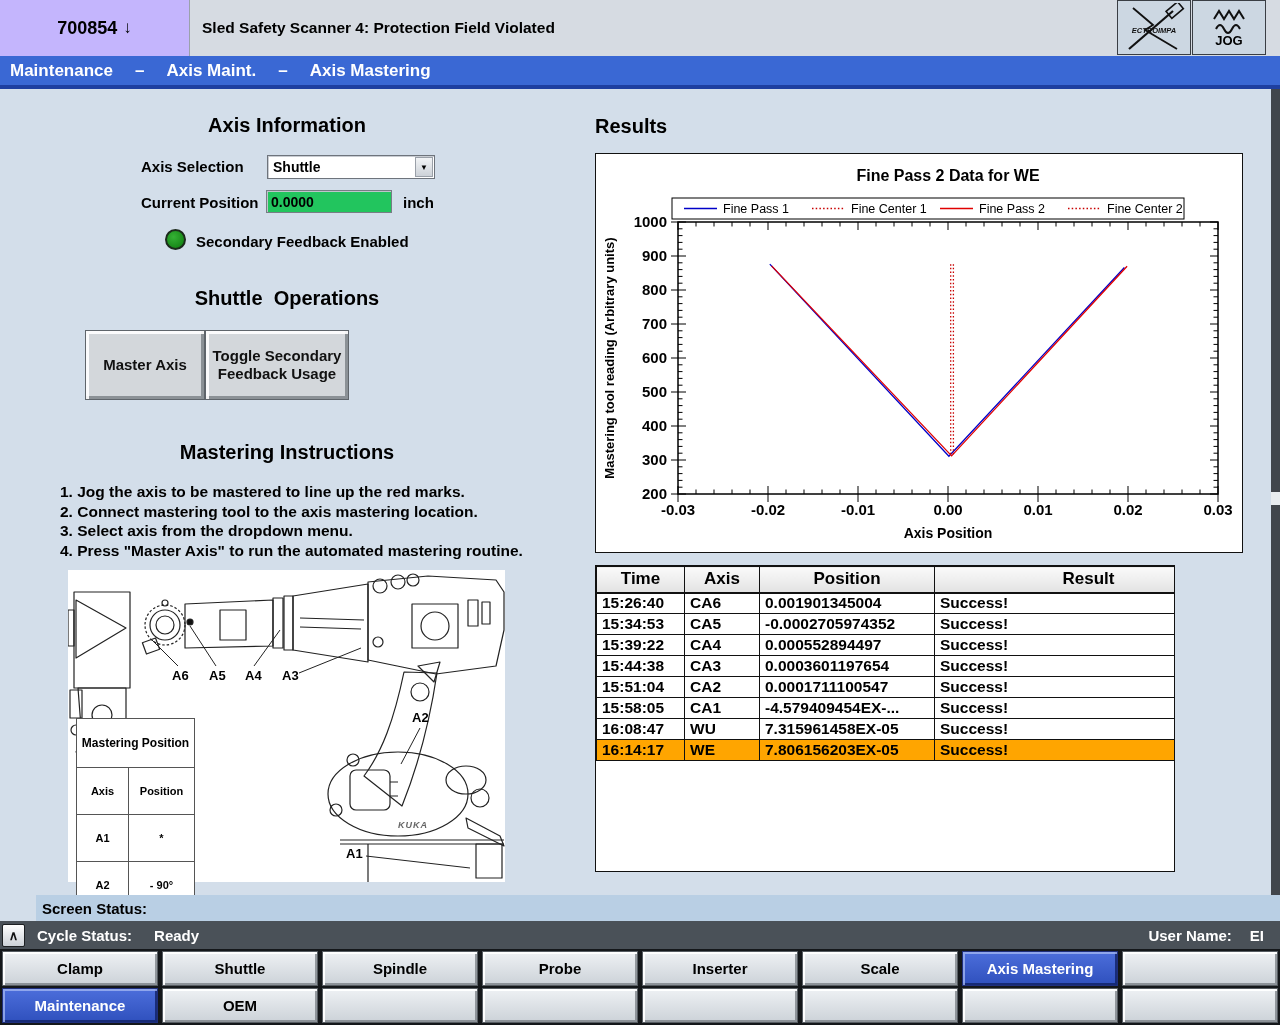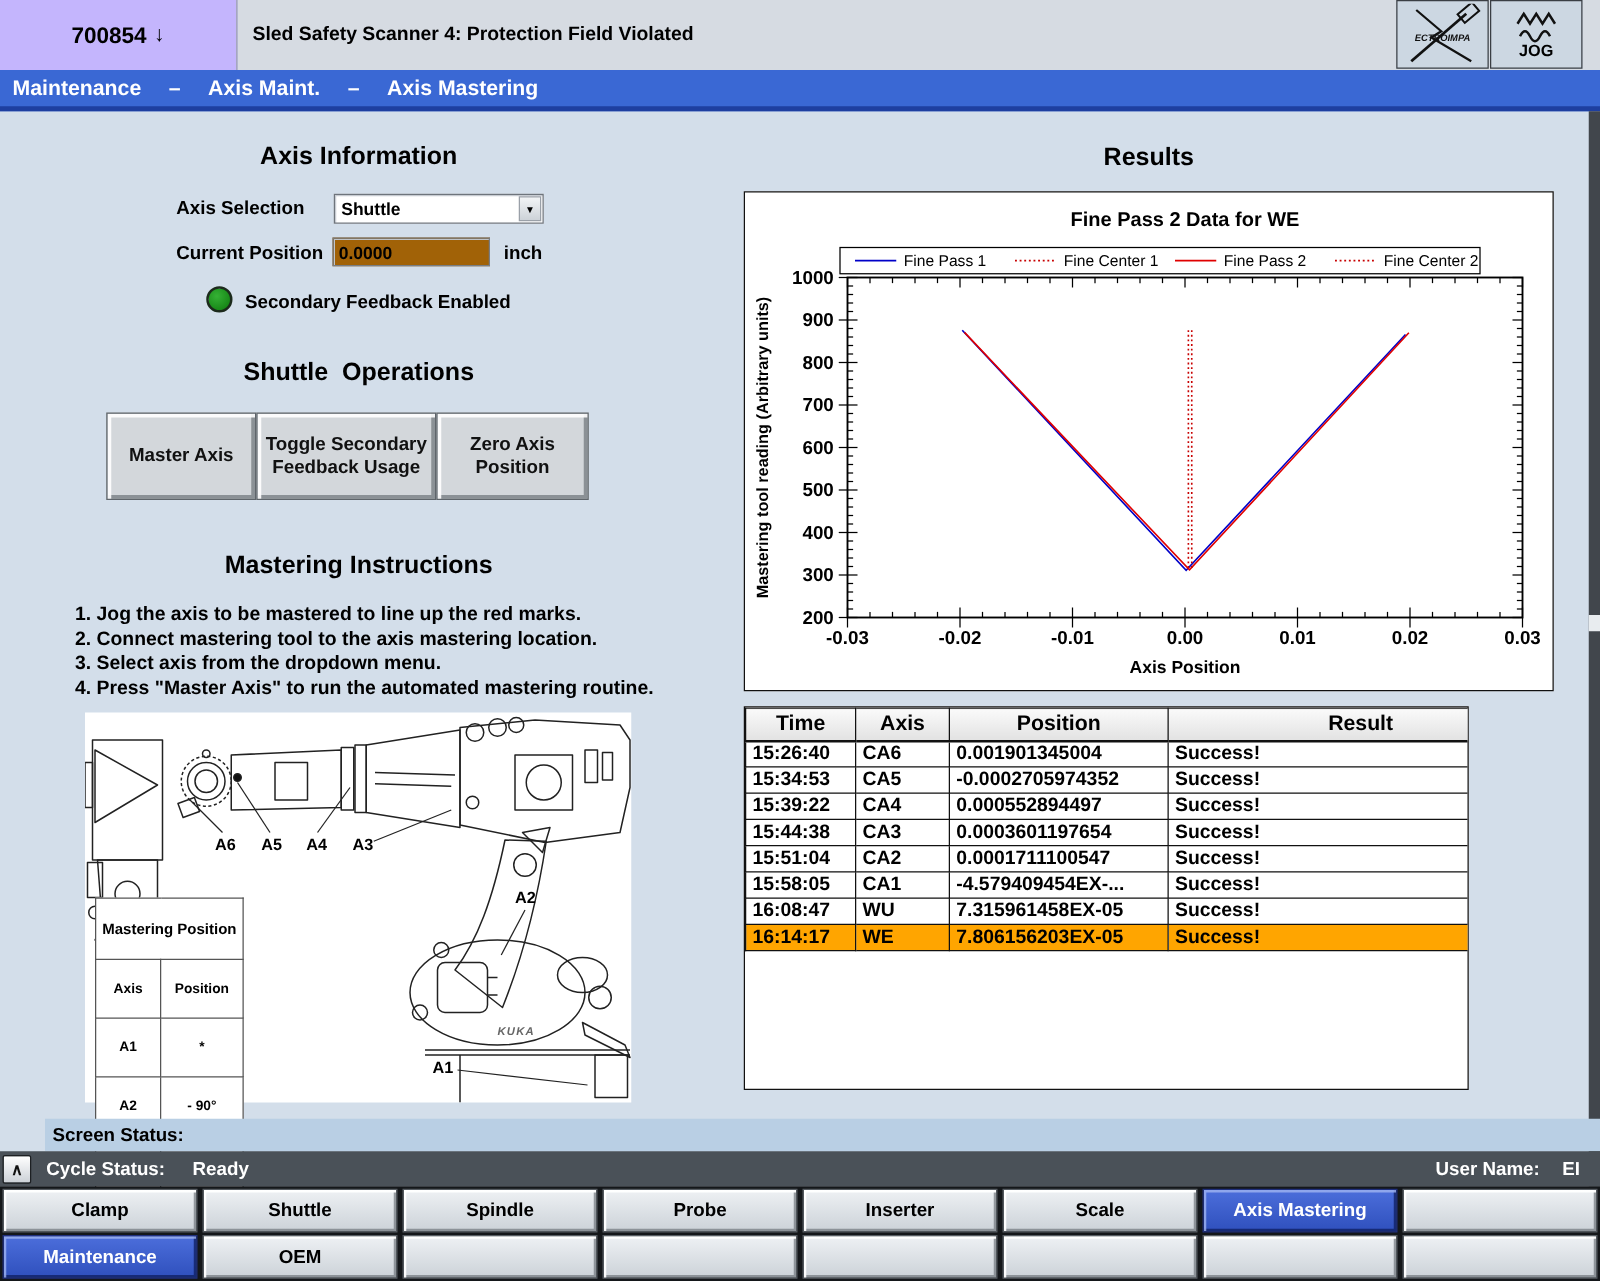--- a/index.html
+++ b/index.html
@@ -29,21 +29,21 @@
 
   
   .h-title { position:absolute; width:574px; text-align:center; font-size:20px; font-weight:bold; }
   .pre { white-space:pre; }
   .form-label { position:absolute; font-size:15px; font-weight:bold; }
   .combo { position:absolute; left:267px; top:155px; width:168px; height:24px; background:#fff;
            border:1px solid #6e747c; box-shadow:inset 1px 1px 0 #c8ccd2; display:flex; align-items:center; }
   .combo .combo-text { flex:1; padding-left:5px; font-size:14px; font-weight:bold; }
   .combo .combo-arrow { width:18px; height:20px; margin-right:1px; background:linear-gradient(180deg,#f2f4f6,#cdd2d8);
            border:1px solid #9aa0a8; display:flex; align-items:center; justify-content:center; font-size:8px; }
-  .field { position:absolute; left:266px; top:190px; width:126px; height:23px; background:#a16207;
+  .field { position:absolute; left:266px; top:190px; width:126px; height:23px; background:#22c55e;
            border:1px solid #777d85; box-shadow:inset 1px 1px 0 #bfc4ca; font:bold 14px "Liberation Sans",sans-serif;
            padding-left:4px; }
   .led { position:absolute; left:165px; top:229px; width:21px; height:21px; border-radius:50%;
          border:2px solid #1c2a1c; background:radial-gradient(circle at 38% 35%, #35b135, #0d7a0d); }
   .ops-row { position:absolute; left:85px; top:330px; display:flex; }
   .btn3d { background:#d3d7db; border:1px solid #5f656b; color:#111; font-weight:bold; font-size:15px;
            text-align:center; display:flex; align-items:center; justify-content:center; line-height:18px;
            box-shadow:inset 3px 3px 0 rgba(255,255,255,.9), inset -3px -3px 0 rgba(92,98,104,.6); }
   .ops-row .btn3d { height:70px; }
   .ops-row .btn3d:nth-child(1){ width:120px; }
@@ -53,21 +53,21 @@
                   line-height:19.5px; }
   .diagram-box { position:absolute; left:68px; top:570px; width:437px; height:312px; background:#fff; }
   .mini-table { position:absolute; left:8px; top:148px; border-collapse:collapse; background:#fff; }
   .mini-table td { border:1px solid #555; font-size:11px; font-weight:bold; text-align:center;
                    padding:17px 4px; height:17px; }
   .mini-table .mini-title td { font-size:12px; }
   .mini-table td:first-child { width:52px; }
   .mini-table td:last-child { width:66px; }
 
   
-  .results-title { position:absolute; left:595px; top:115px; width:648px; text-align:center;
+  .results-title { position:absolute; left:595px; top:115px; width:648px; text-align:left;
                    font-size:20px; font-weight:bold; }
   .chart-panel { position:absolute; left:595px; top:153px; width:648px; height:400px; background:#fff;
                  border:1px solid #111; }
   .table-panel { position:absolute; left:595px; top:565px; width:580px; height:307px; background:#fff;
                  border:1px solid #111; overflow:hidden; }
   .rtable { border-collapse:collapse; width:646px; table-layout:fixed; }
   .rtable th { background:linear-gradient(180deg,#fafafa,#e2e2e2); border:1px solid #111; border-bottom:2px solid #111;
                font-size:17px; font-weight:bold; height:26px; }
   .rtable td { border:1px solid #111; font-size:15.5px; font-weight:bold; height:21px; padding:0 5px;
                white-space:nowrap; overflow:hidden; }
@@ -149,21 +149,20 @@
   <input class="field" readonly="" value="0.0000" style="">
   <div class="form-label" style="left:403px; top:194px;">inch</div>
 
   <div class="led"></div>
   <div class="form-label" style="left:196px; top:233px;">Secondary Feedback Enabled</div>
 
   <div class="h-title pre" style="left:0; top:287px;">Shuttle  Operations</div>
   <div class="ops-row" id="ops-row">
       <div class="btn3d">Master Axis</div>
       <div class="btn3d">Toggle Secondary Feedback Usage</div>
-      <div class="btn3d">Zero Axis Position</div>
     </div>
 
   <div class="h-title" style="left:0; top:441px;">Mastering Instructions</div>
   <div class="instructions" id="instructions">
       <div>1. Jog the axis to be mastered to line up the red marks.</div>
       <div>2. Connect mastering tool to the axis mastering location.</div>
       <div>3. Select axis from the dropdown menu.</div>
       <div>4. Press "Master Axis" to run the automated mastering routine.</div>
     </div>
 

